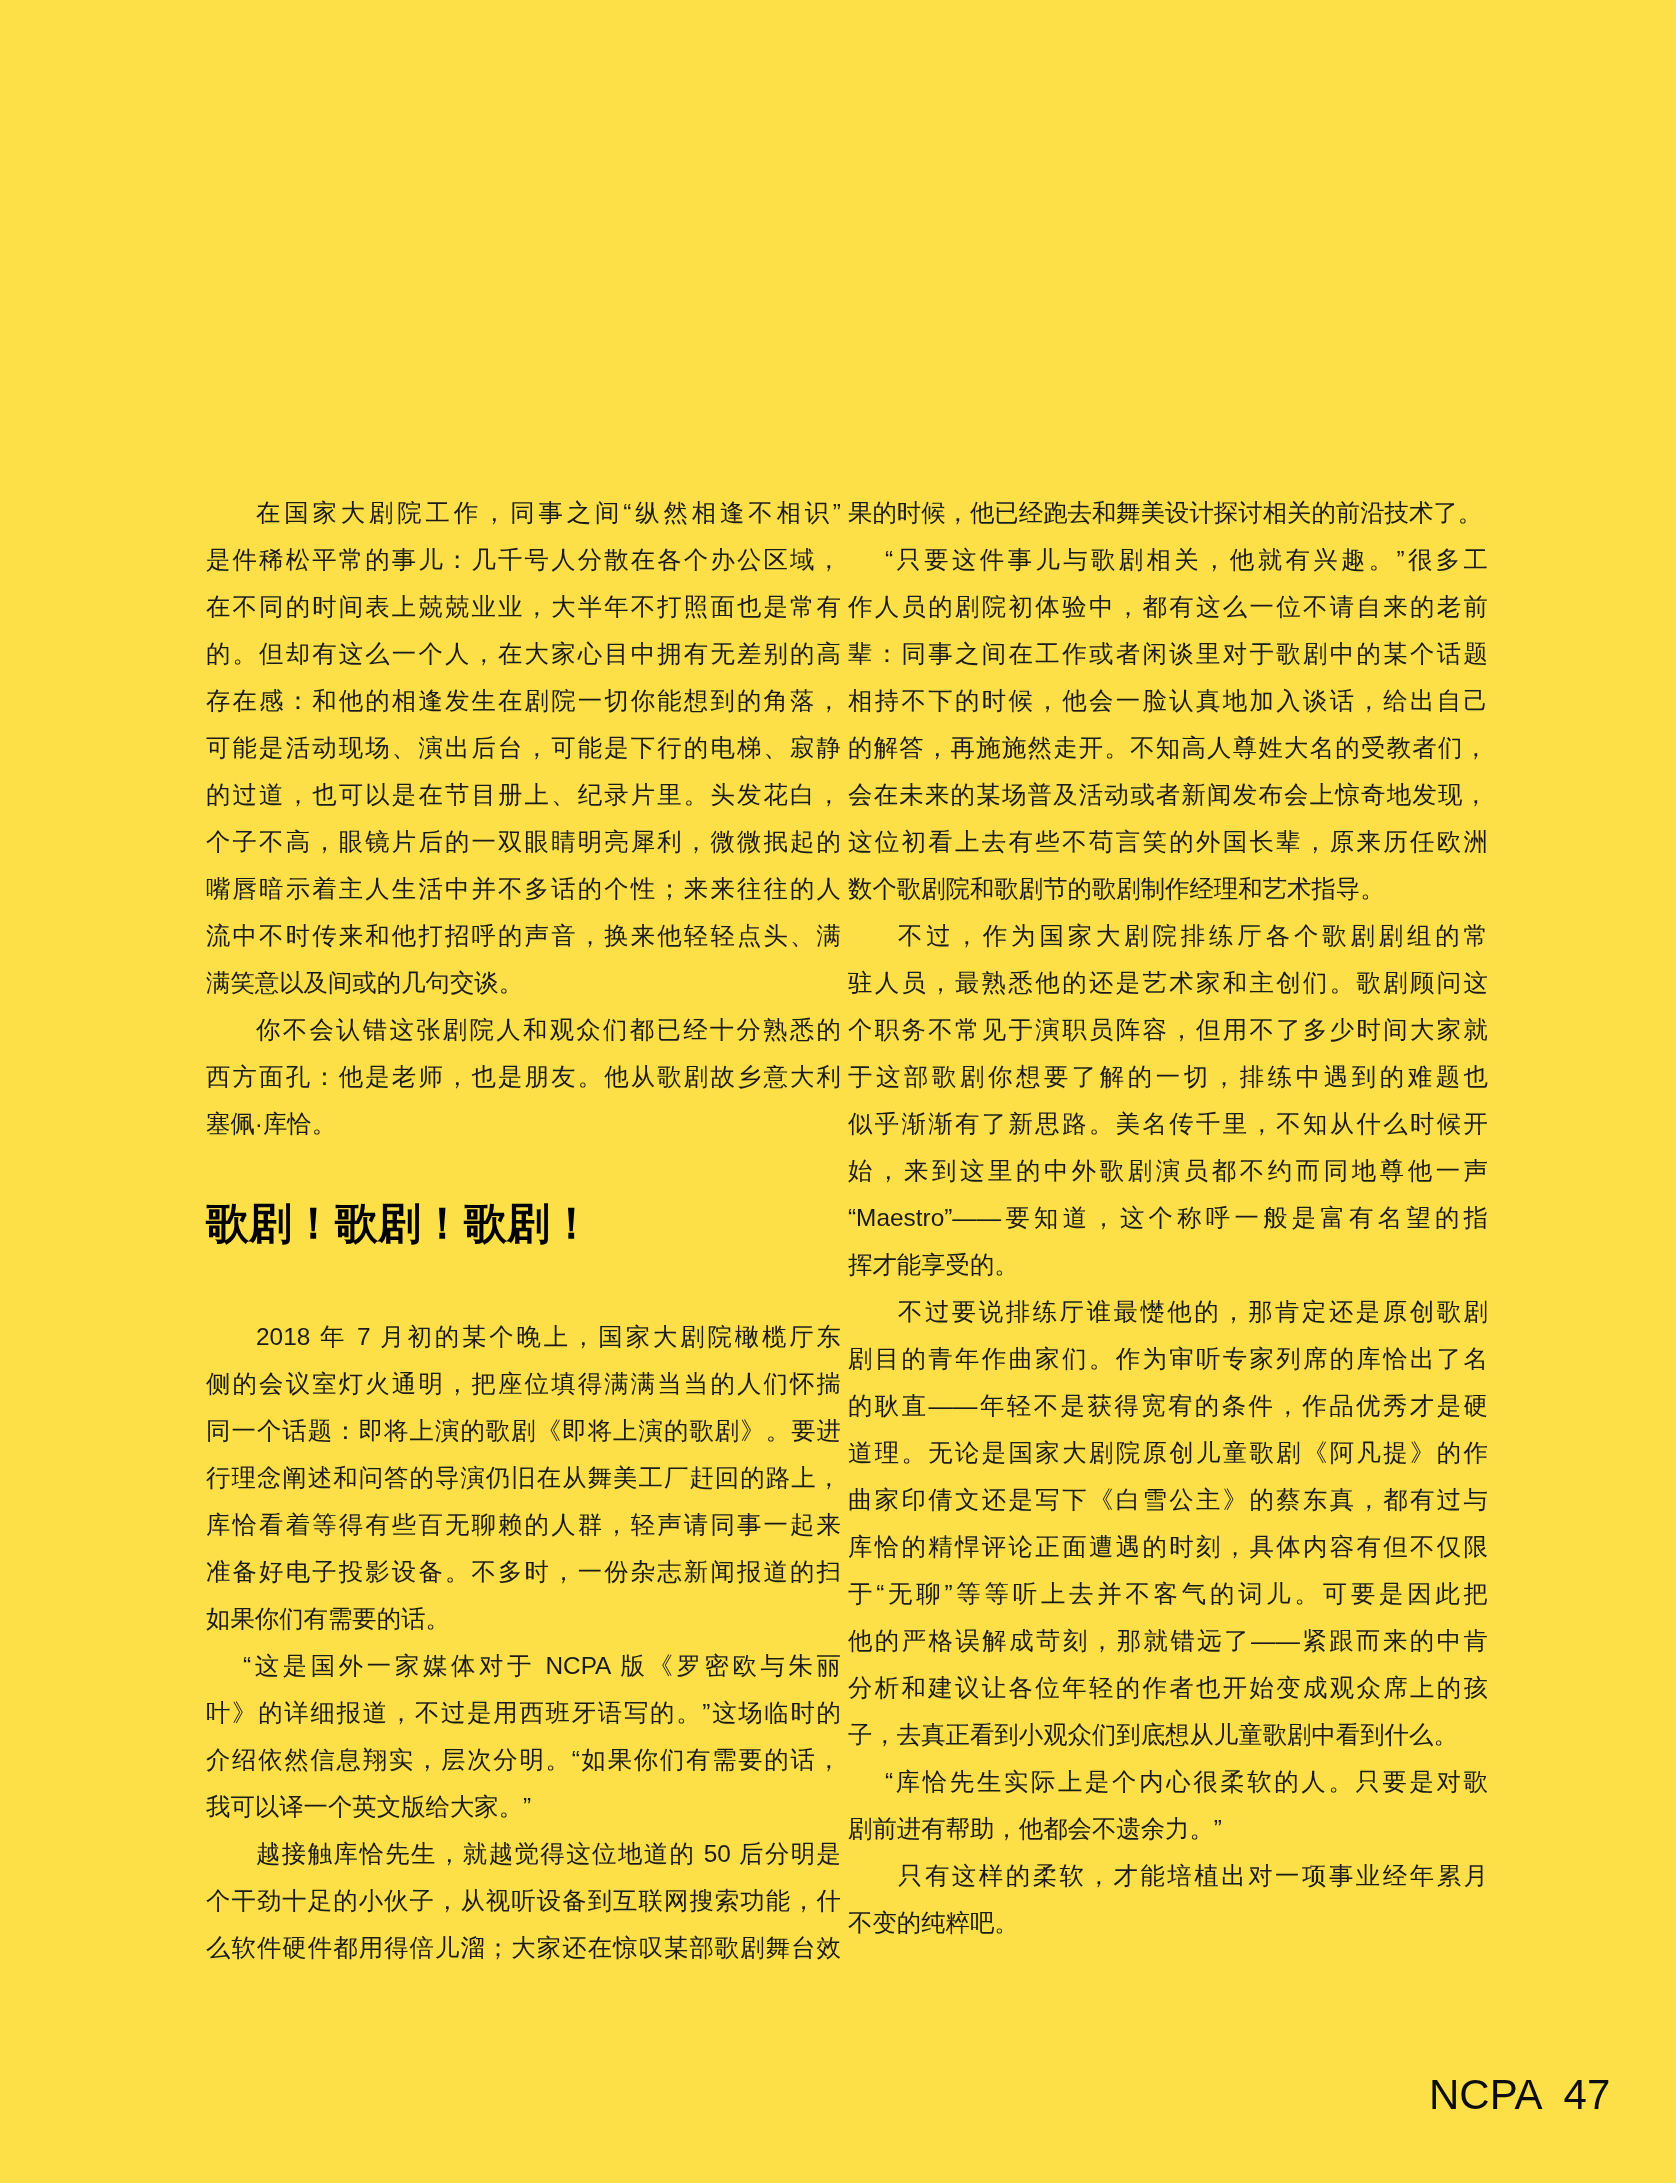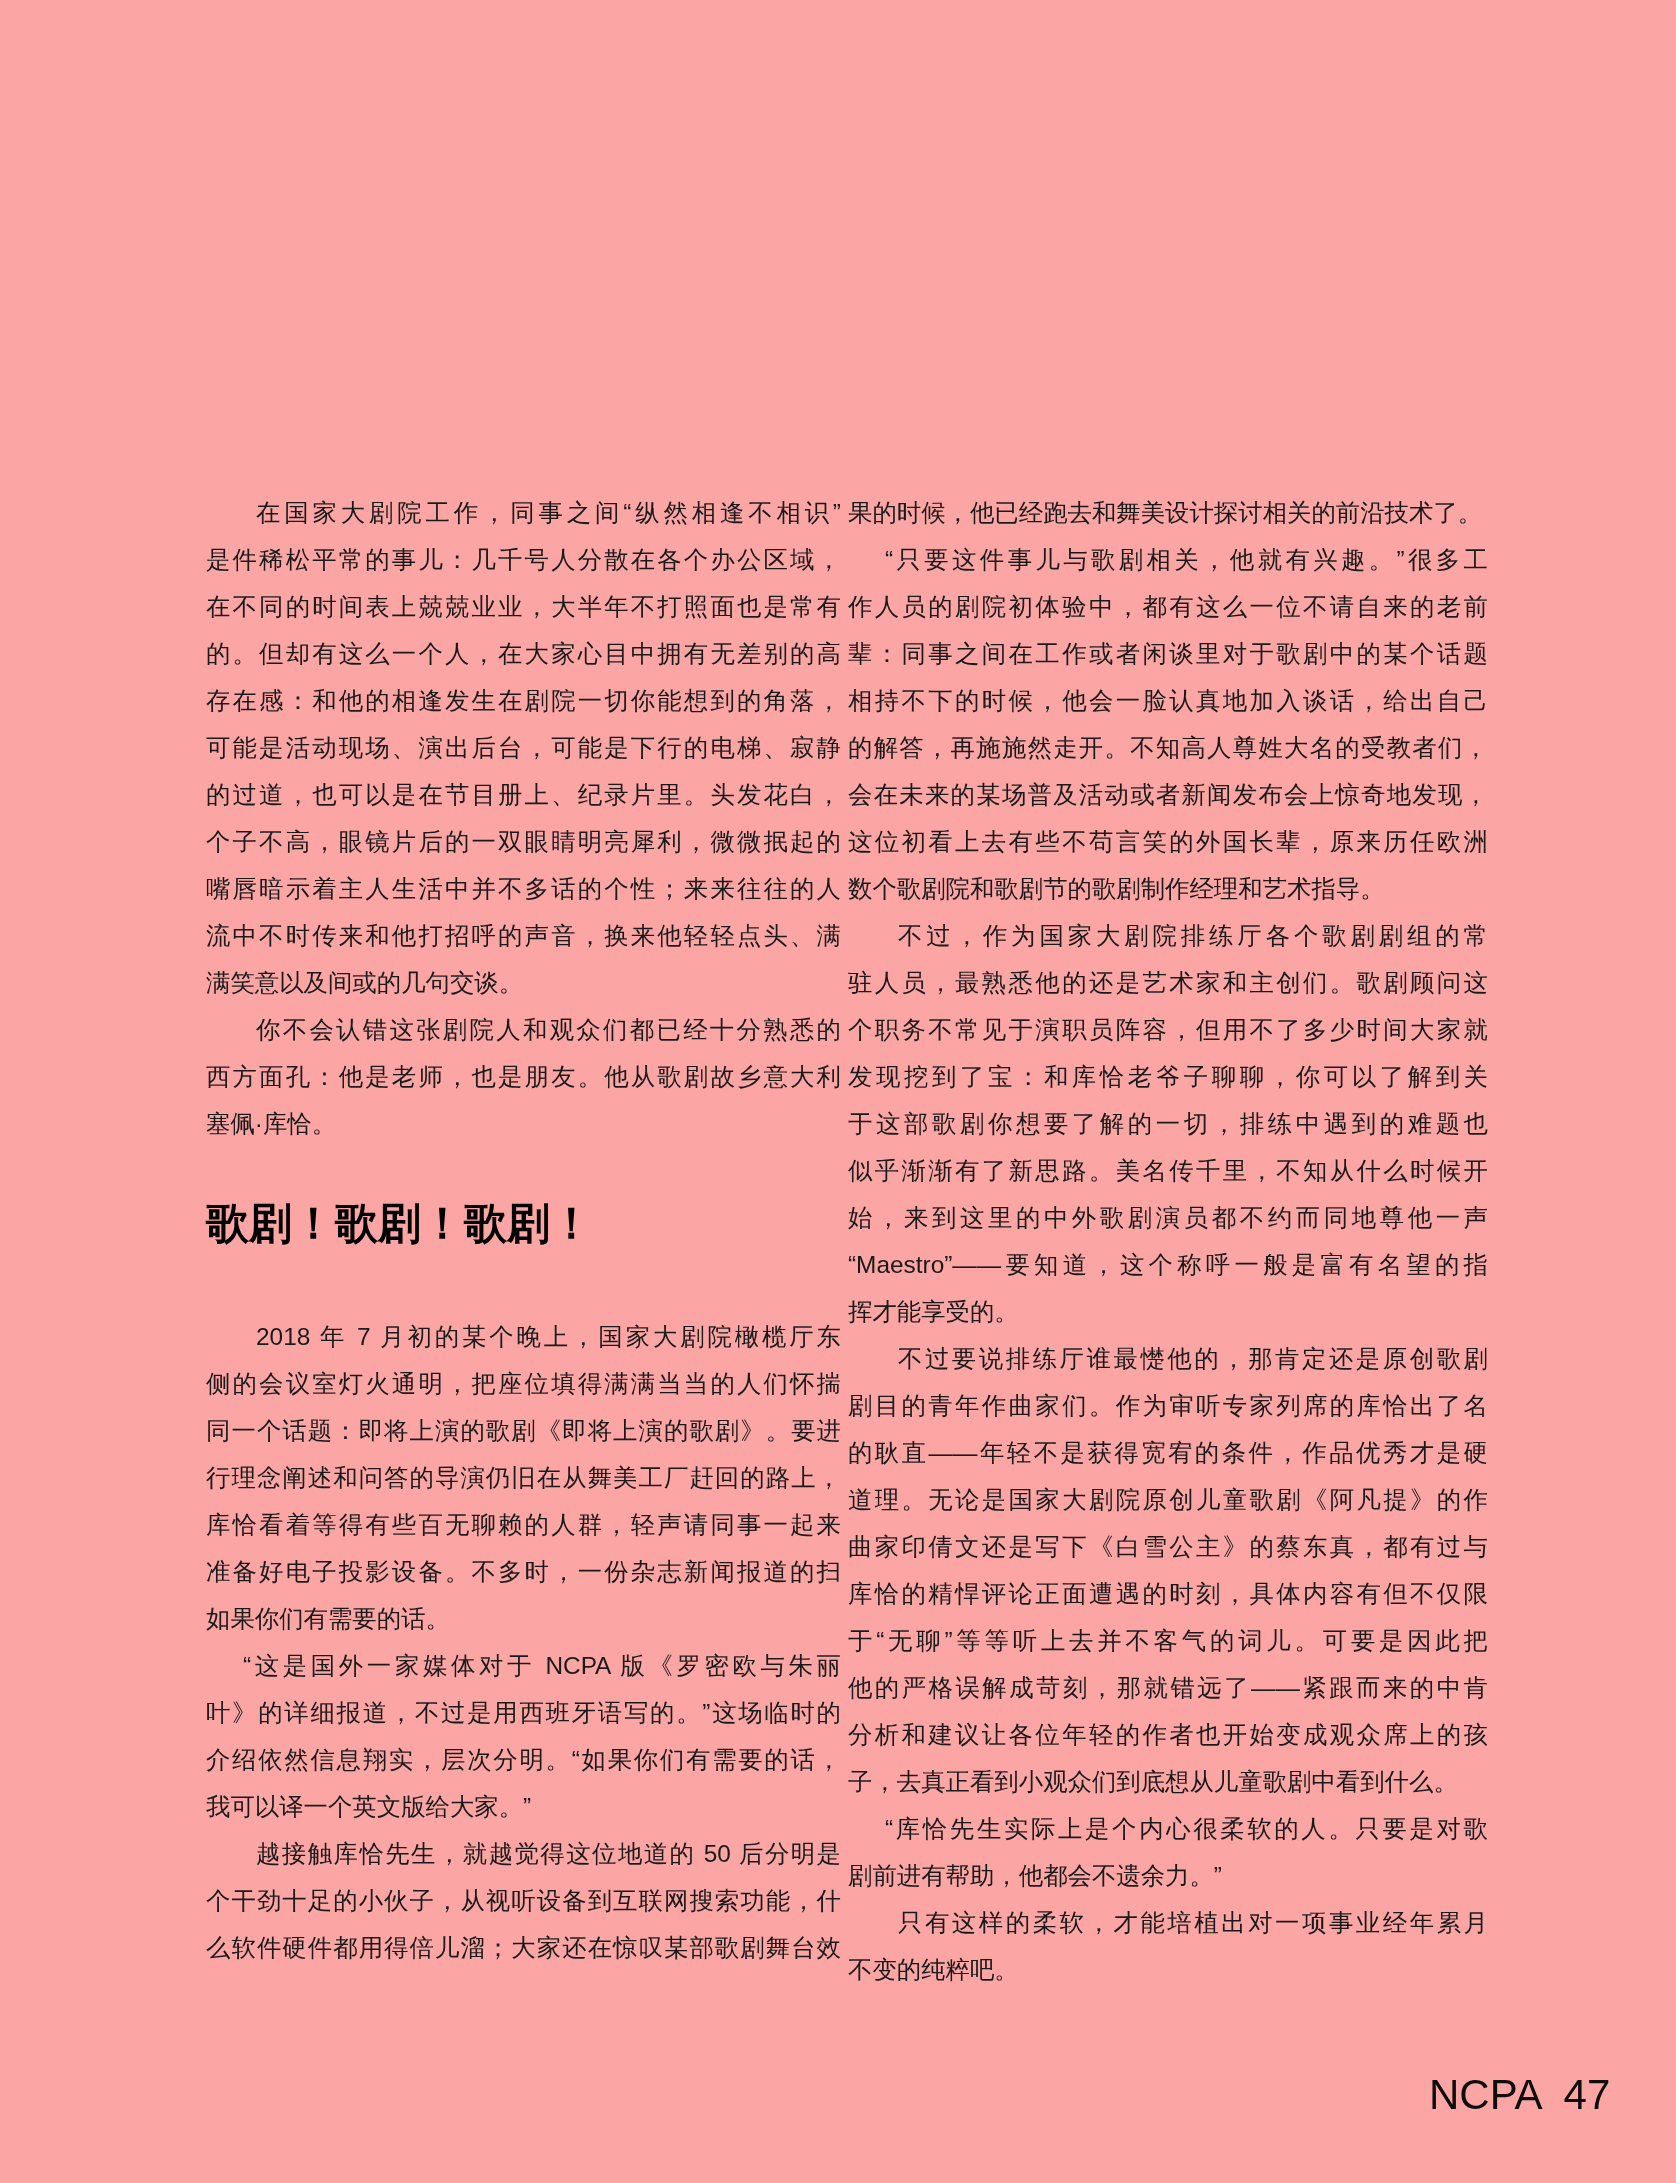--- a/index.html
+++ b/index.html
@@ -11,21 +11,21 @@
     position: relative;
     width: 1676px;
     height: 2183px;
     overflow: hidden;
     font-family: "Liberation Sans", sans-serif;
     color: #181818;
   }
   .page {
     position: absolute;
     inset: 0;
-    background: #fca5a5;
+    background: #fde047;
     text-decoration: underline;
   }
   .column {
     position: absolute;
     top: 489px;
   }
   .column.left  { left: 206px;  width: 635px; }
   .column.right { left: 848px; width: 640px; }
   .line {
     font-size: 24.4px;
@@ -100,21 +100,20 @@
       <div class="line">作人员的剧院初体验中，都有这么一位不请自来的老前</div>
       <div class="line">辈：同事之间在工作或者闲谈里对于歌剧中的某个话题</div>
       <div class="line">相持不下的时候，他会一脸认真地加入谈话，给出自己</div>
       <div class="line">的解答，再施施然走开。不知高人尊姓大名的受教者们，</div>
       <div class="line">会在未来的某场普及活动或者新闻发布会上惊奇地发现，</div>
       <div class="line">这位初看上去有些不苟言笑的外国长辈，原来历任欧洲</div>
       <div class="line pfinal">数个歌剧院和歌剧节的歌剧制作经理和艺术指导。</div>
       <div class="line indent">不过，作为国家大剧院排练厅各个歌剧剧组的常</div>
       <div class="line">驻人员，最熟悉他的还是艺术家和主创们。歌剧顾问这</div>
       <div class="line">个职务不常见于演职员阵容，但用不了多少时间大家就</div>
-      <div class="line">发现挖到了宝：和库恰老爷子聊聊，你可以了解到关</div>
       <div class="line">于这部歌剧你想要了解的一切，排练中遇到的难题也</div>
       <div class="line">似乎渐渐有了新思路。美名传千里，不知从什么时候开</div>
       <div class="line">始，来到这里的中外歌剧演员都不约而同地尊他一声</div>
       <div class="line">“Maestro”——要知道，这个称呼一般是富有名望的指</div>
       <div class="line pfinal">挥才能享受的。</div>
       <div class="line indent">不过要说排练厅谁最憷他的，那肯定还是原创歌剧</div>
       <div class="line">剧目的青年作曲家们。作为审听专家列席的库恰出了名</div>
       <div class="line">的耿直——年轻不是获得宽宥的条件，作品优秀才是硬</div>
       <div class="line">道理。无论是国家大剧院原创儿童歌剧《阿凡提》的作</div>
       <div class="line">曲家印倩文还是写下《白雪公主》的蔡东真，都有过与</div>

